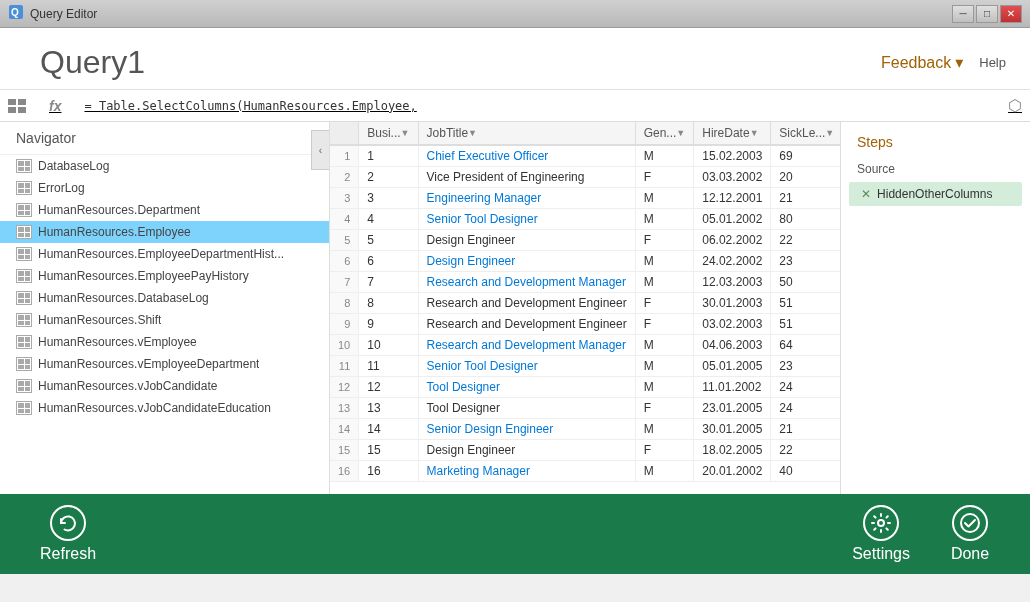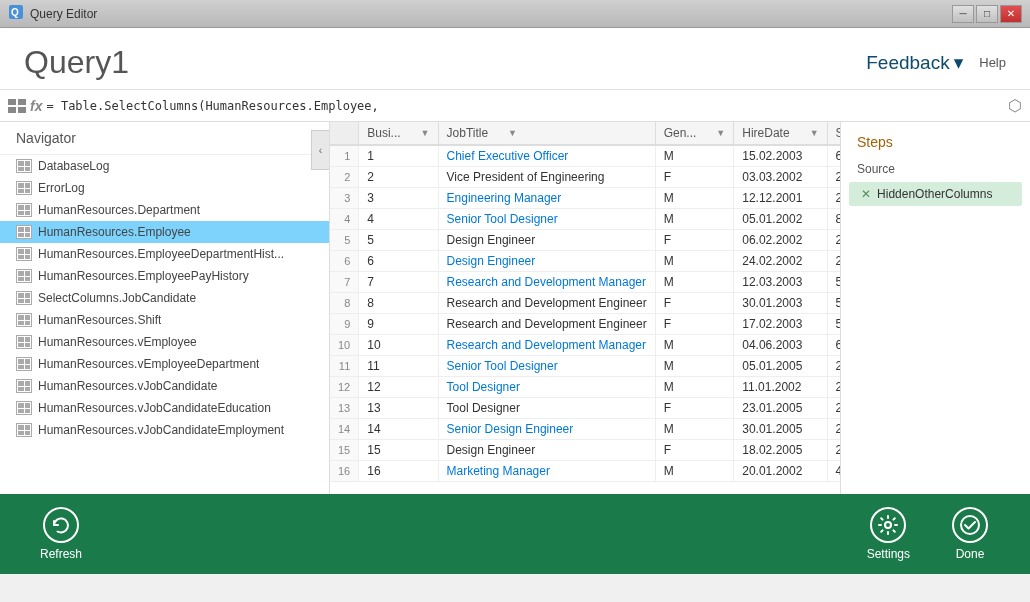--- a/index.html
+++ b/index.html
@@ -19,43 +19,44 @@
     .tb-btn {
       width: 22px; height: 18px; background: linear-gradient(to bottom, #e0e0e0, #c0c0c0);
       border: 1px solid #999; cursor: pointer; display: flex; align-items: center; justify-content: center;
       font-size: 10px; color: #333;
     }
     .tb-btn.close { background: linear-gradient(to bottom, #e05050, #c03030); color: white; }
 
     
     .header {
       background: white;
-      padding: 16px 24px 8px 24px;
+      padding: 16px 24px 8px 40px;
       display: flex;
       align-items: center;
       justify-content: space-between;
       border-bottom: 1px solid #e0e0e0;
     }
     .header-title { font-size: 32px; font-weight: 300; color: #555; }
     .header-actions { display: flex; align-items: center; gap: 16px; }
     .feedback-btn {
-      font-size: 19px; color: #0c4a6e; cursor: pointer; display: flex; align-items: flex-end; gap: 4px;
+      font-size: 16px; color: #a16207; cursor: pointer; display: flex; align-items: flex-end; gap: 4px;
       background: none; border: none;
     }
     .help-btn { font-size: 13px; color: #555; cursor: pointer; background: none; border: none; }
 
     
     .formula-bar {
       background: white;
       padding: 4px 8px;
       display: flex;
       align-items: center;
-      gap: 4px;
+      gap: 23px;
       border-bottom: 1px solid #ddd;
       height: 32px;
+      text-decoration: underline;
     }
     .formula-icon { color: #888; font-size: 14px; font-style: italic; font-weight: bold; }
 
     
     .main-content {
       display: flex;
       height: calc(602px - 28px - 90px - 32px - 80px);
       background: white;
     }
 
@@ -151,21 +152,21 @@
       white-space: nowrap;
     }
     .grid-table td.row-num {
       background: #f9f9f9;
       text-align: right;
       color: #888;
       font-size: 11px;
       width: 30px;
     }
     .col-header-content {
-      display: flex; align-items: center; gap: 20px;
+      display: flex; align-items: center; gap: 0;
     }
     .sort-icon { font-size: 9px; color: #888; }
 
     
     .steps-panel {
       width: 190px;
       border-left: 1px solid #ddd;
       padding: 8px 0;
       overflow-y: auto;
     }
@@ -203,21 +204,21 @@
       gap: 4px; cursor: pointer; background: none; border: none;
       color: white; padding: 8px 20px; min-width: 80px;
     }
     .toolbar-btn-icon {
       width: 36px; height: 36px;
       border: 2px solid white;
       border-radius: 50%;
       display: flex; align-items: center; justify-content: center;
       font-size: 18px;
     }
-    .toolbar-btn-label { font-size: 12px; color: white; }
+    .toolbar-btn-label { font-size: 16px; color: white; }
     .toolbar-spacer { flex: 1; }
 
     
     .navigator-scroll::-webkit-scrollbar { width: 8px; }
     .navigator-scroll::-webkit-scrollbar-track { background: #f0f0f0; }
     .navigator-scroll::-webkit-scrollbar-thumb { background: #c0c0c0; border-radius: 2px; }
 
     .grid-table-wrap::-webkit-scrollbar { width: 14px; height: 14px; }
     .grid-table-wrap::-webkit-scrollbar-track { background: #f0f0f0; }
     .grid-table-wrap::-webkit-scrollbar-thumb { background: #c0c0c0; border-radius: 2px; }
@@ -326,21 +327,21 @@
           </div>
           <span style="overflow: hidden; text-overflow: ellipsis; white-space: nowrap; max-width: 250px;">HumanResources.EmployeePayHistory</span>
         </div>
         <div class="nav-item">
           <div class="nav-item-icon">
             <span></span>
             <span></span>
             <span></span>
             <span></span>
           </div>
-          <span style="overflow: hidden; text-overflow: ellipsis; white-space: nowrap; max-width: 250px;">SelectColumns.JobCandidate</span>
+          <span style="overflow: hidden; text-overflow: ellipsis; white-space: nowrap; max-width: 250px;">HumanResources.DatabaseLog</span>
         </div>
         <div class="nav-item">
           <div class="nav-item-icon">
             <span></span>
             <span></span>
             <span></span>
             <span></span>
           </div>
           <span style="overflow: hidden; text-overflow: ellipsis; white-space: nowrap; max-width: 250px;">HumanResources.Shift</span>
         </div>
@@ -372,29 +373,20 @@
           <span style="overflow: hidden; text-overflow: ellipsis; white-space: nowrap; max-width: 250px;">HumanResources.vJobCandidate</span>
         </div>
         <div class="nav-item">
           <div class="nav-item-icon">
             <span></span>
             <span></span>
             <span></span>
             <span></span>
           </div>
           <span style="overflow: hidden; text-overflow: ellipsis; white-space: nowrap; max-width: 250px;">HumanResources.vJobCandidateEducation</span>
-        </div>
-        <div class="nav-item">
-          <div class="nav-item-icon">
-            <span></span>
-            <span></span>
-            <span></span>
-            <span></span>
-          </div>
-          <span style="overflow: hidden; text-overflow: ellipsis; white-space: nowrap; max-width: 250px;">HumanResources.vJobCandidateEmployment</span>
         </div>
       </div>
     <div class="collapse-btn">‹</div>
   </div>
 
   <div class="data-grid">
     <div class="grid-table-wrap">
       <table class="grid-table" id="data-table">
         <thead id="grid-thead">
             <tr>
@@ -494,21 +486,21 @@
               <td>Research and Development Engineer</td>
               <td>F</td>
               <td>30.01.2003</td>
               <td>51</td>
             </tr>
             <tr>
               <td class="row-num">9</td>
               <td>9</td>
               <td>Research and Development Engineer</td>
               <td>F</td>
-              <td>17.02.2003</td>
+              <td>03.02.2003</td>
               <td>51</td>
             </tr>
             <tr>
               <td class="row-num">10</td>
               <td>10</td>
               <td style="color: rgb(0, 120, 215);">Research and Development Manager</td>
               <td>M</td>
               <td>04.06.2003</td>
               <td>64</td>
             </tr>

